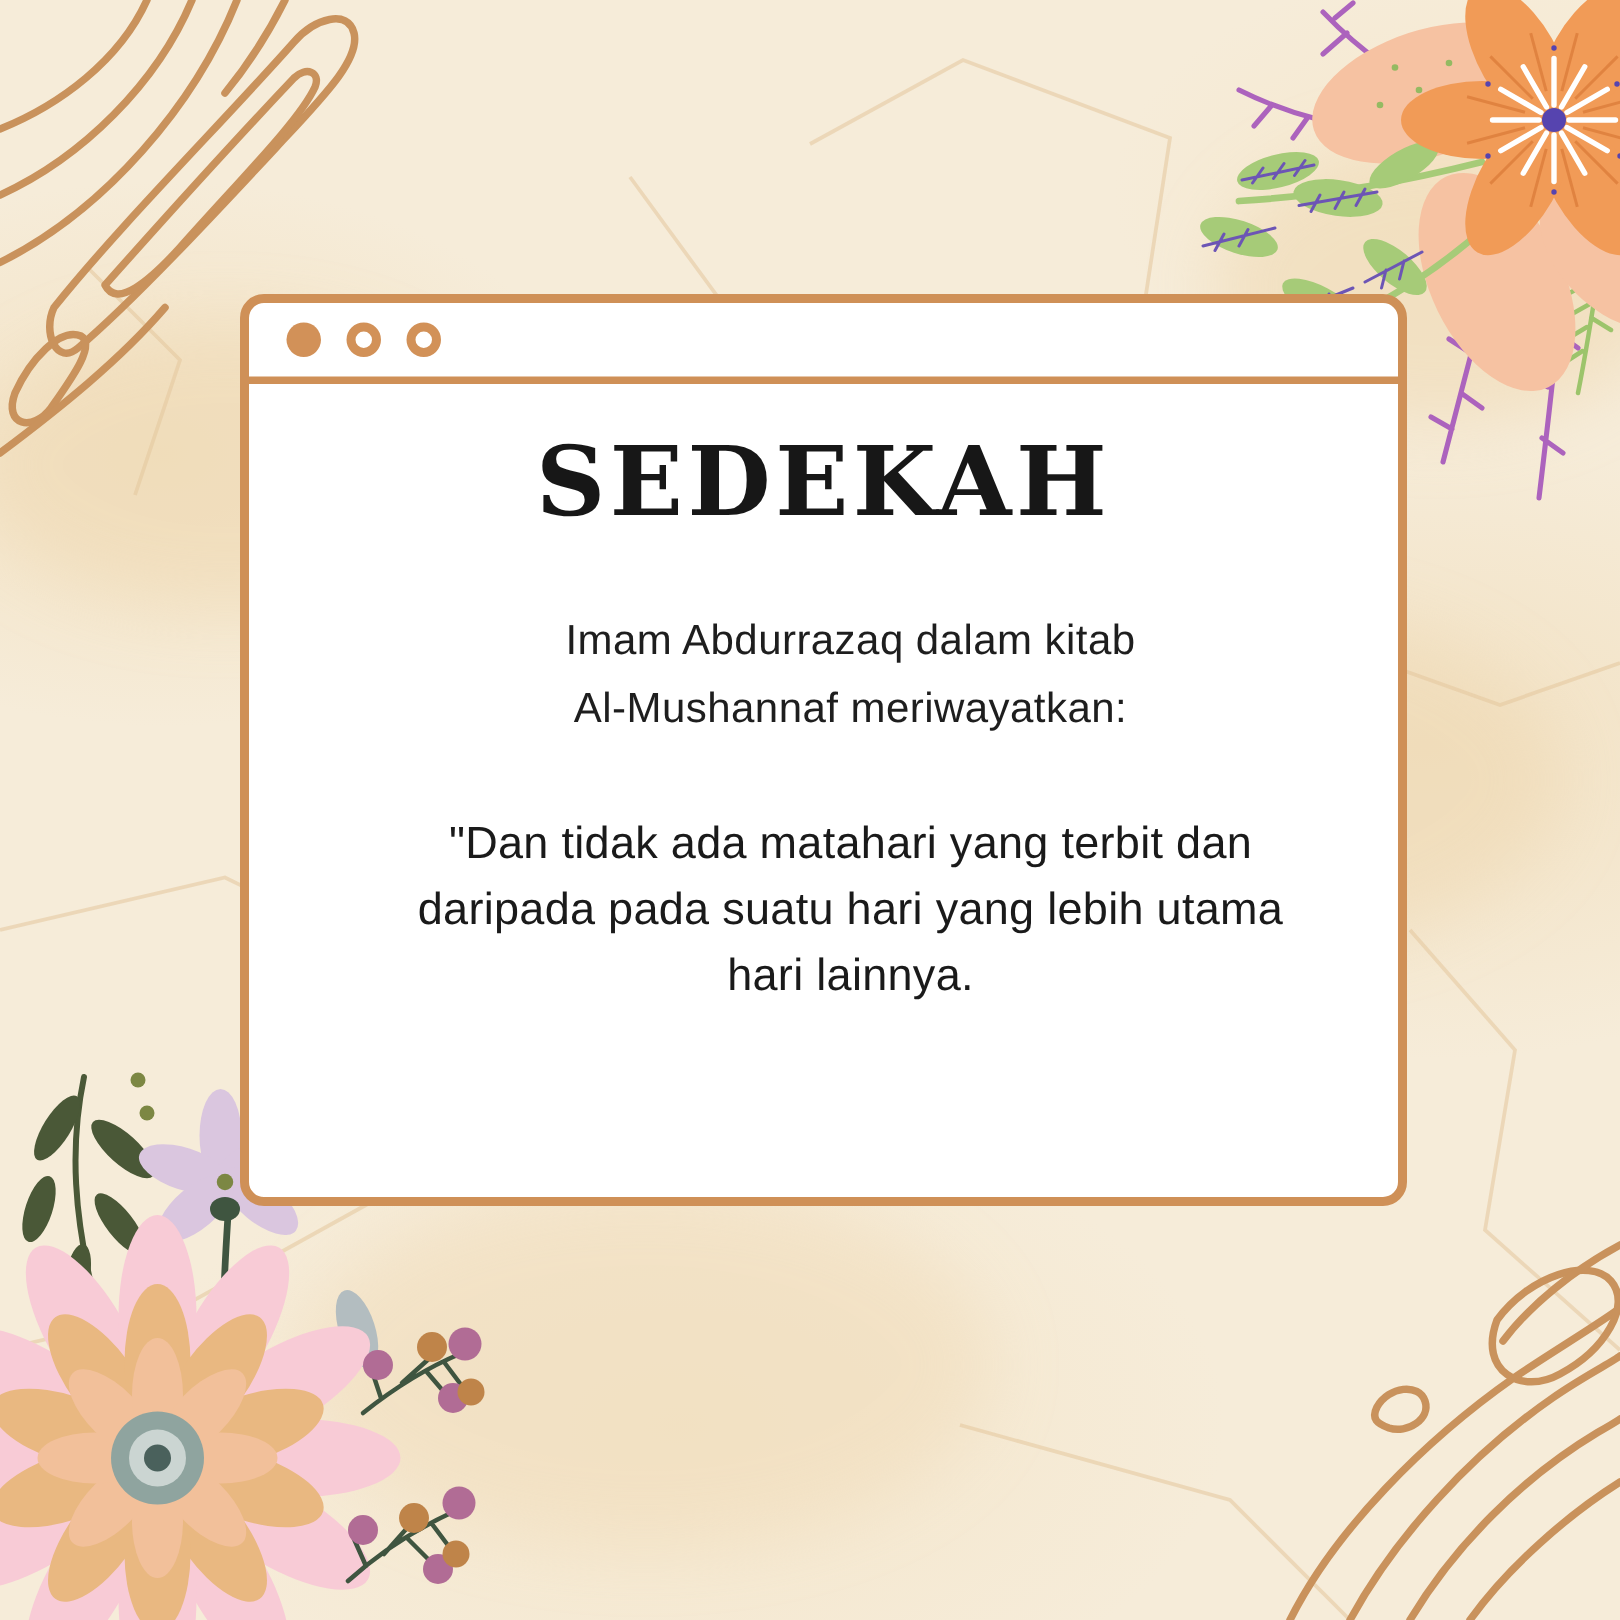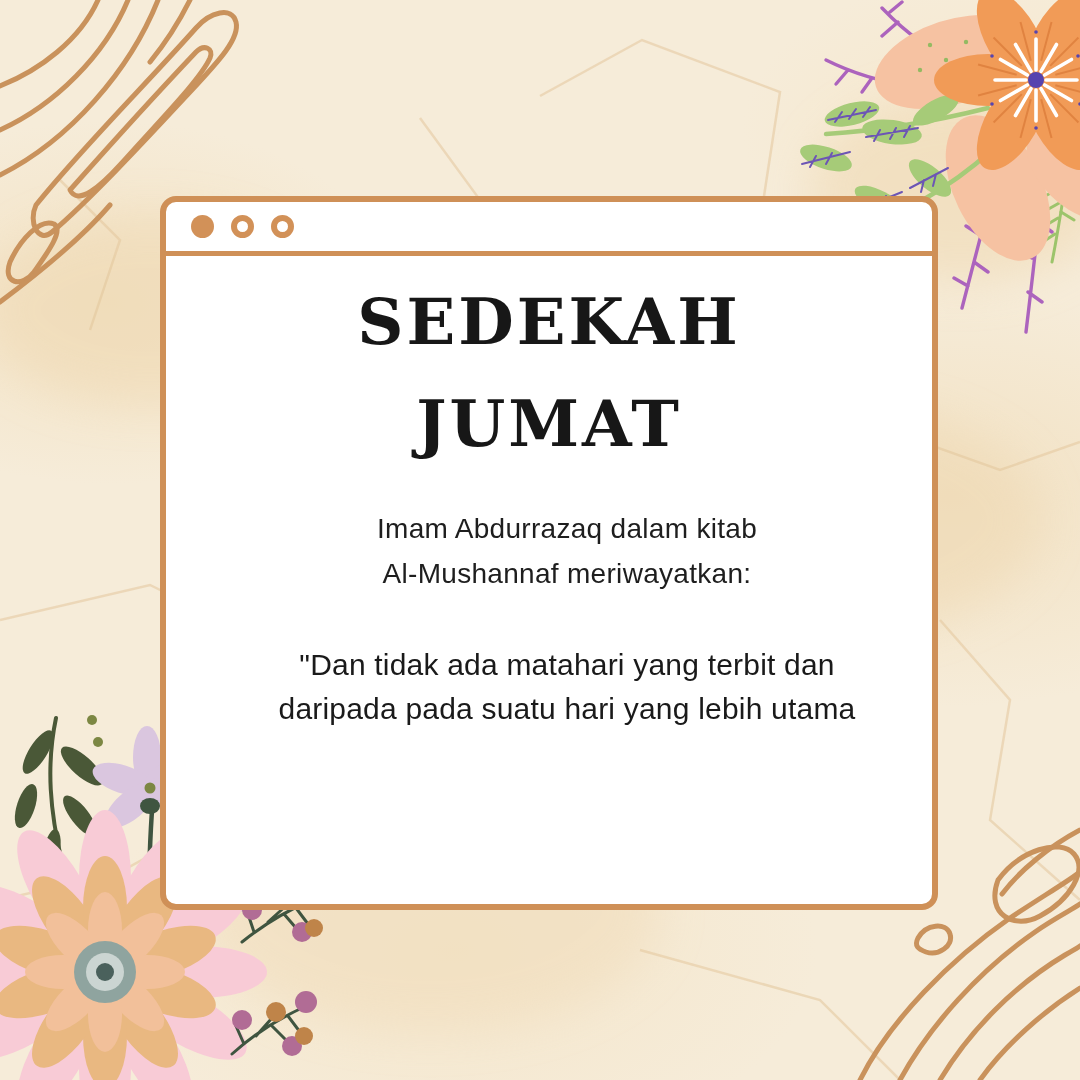--- a/index.html
+++ b/index.html
@@ -19,21 +19,21 @@
   .veins { position:absolute; inset:0; }
 
   .deco { position:absolute; pointer-events:none; }
   .deco-tl { left:0; top:0; }
   .deco-tr { right:0; top:0; }
   .deco-bl { left:0; bottom:0; }
   .deco-br { right:0; bottom:0; }
 
   
   .window-card {
-    position:absolute; left:160px; top:196px; width:778px; height:714px;
+    position:absolute; left:160px; top:196px; width:778px; height:608px;
     background:#FFFFFF; border:6px solid #CF9057; border-radius:16px;
     z-index:5;
   }
   .window-header {
     height:54px; border-bottom:5px solid #CF9057;
     display:flex; align-items:center; gap:17px; padding-left:25px;
   }
   .win-dot { width:23px; height:23px; border-radius:50%; }
   .win-dot.filled { background:#D29158; }
   .win-dot.outline { border:6px solid #D29158; background:transparent; }
@@ -312,27 +312,27 @@
   </svg>
 
   <div class="window-card">
     <div class="window-header">
       <span class="win-dot filled"></span>
       <span class="win-dot outline"></span>
       <span class="win-dot outline"></span>
     </div>
     <div class="window-body">
       <div class="poster-title">SEDEKAH</div>
-      <div class="poster-title second">JUMAT</div>
 
       <div class="intro-text">
         <div class="line">Imam Abdurrazaq dalam kitab</div>
         <div class="line">Al-Mushannaf meriwayatkan:</div>
       </div>
 
       <div class="quote-text">
         <div class="line">"Dan tidak ada matahari yang terbit dan</div>
         <div class="line">daripada pada suatu hari yang lebih utama</div>
+        <div class="line">hari lainnya.</div>
       </div>
     </div>
   </div>
 
 </div>
 
 </body></html>

